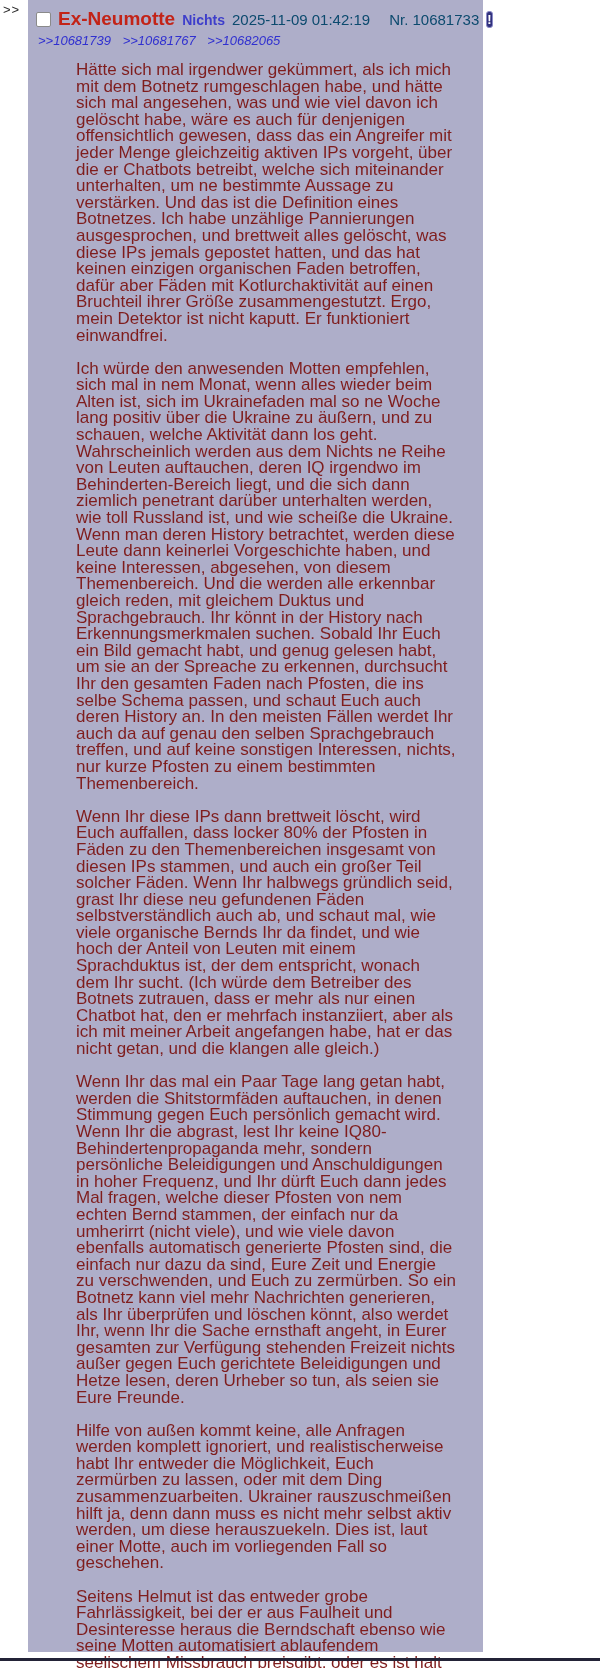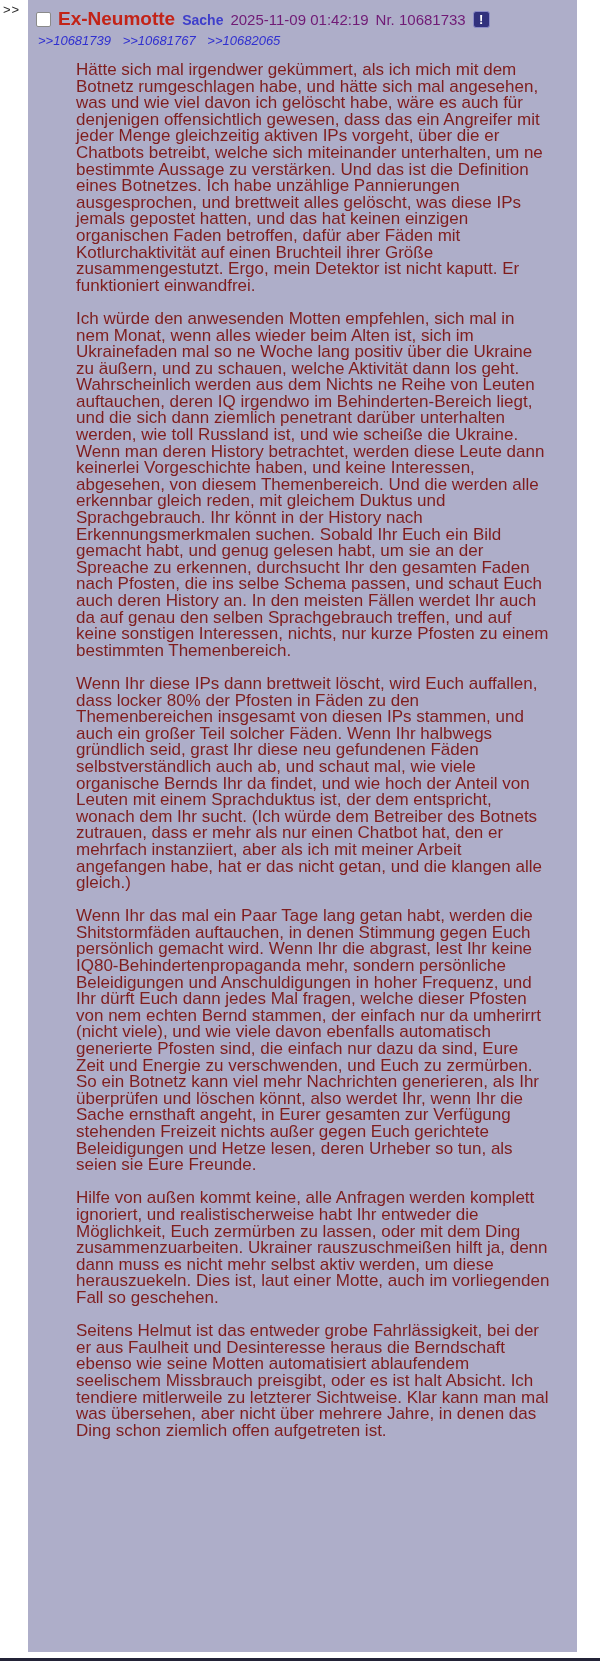--- a/index.html
+++ b/index.html
@@ -20,21 +20,21 @@
     left: 3px;
     top: 2px;
     font-size: 13px;
     color: #2b2b2b;
     letter-spacing: 1px;
   }
   .post {
     position: absolute;
     left: 28px;
     top: 0;
-    width: 549px;
+    width: 455px;
     height: 1652px;
     background: #aeaec9;
     box-sizing: border-box;
     padding: 6px 0 0 0;
   }
   .post-header {
     display: flex;
     align-items: baseline;
     gap: 7px;
     padding: 2px 8px 0 8px;
@@ -56,23 +56,23 @@
     font-weight: bold;
     color: #c32317;
   }
   .poster-name {
     font-size: 14px;
     font-weight: bold;
     color: #3e3ecb;
   }
   .post-date, .post-number {
     font-size: 15px;
-    color: #701a75;
+    color: #0c4a6e;
   }
-  .post-number { cursor: pointer; }
+  .post-number { cursor: pointer; margin-left: 12px; }
   .alert-icon {
     display: inline-flex;
     align-items: center;
     justify-content: center;
     width: 17px;
     height: 17px;
     background: #31317d;
     border: 1px solid #8a8ac8;
     border-radius: 3px;
     color: #ffffff;
@@ -114,21 +114,21 @@
 
 <div class="page">
 
   <span class="gutter-marker">&gt;&gt;</span>
 
   <div class="post">
 
     <div class="post-header">
       <span class="checkbox"></span>
       <span class="subject">Ex-Neumotte</span>
-      <span class="poster-name">Sache</span>
+      <span class="poster-name">Nichts</span>
       <span class="post-date">2025-11-09 01:42:19</span>
       <span class="post-number">Nr. 10681733</span>
       <span class="alert-icon">!</span>
     </div>
 
     <div class="backlinks">
       
     
         <a class="backlink">&gt;&gt;10681739</a>
       

